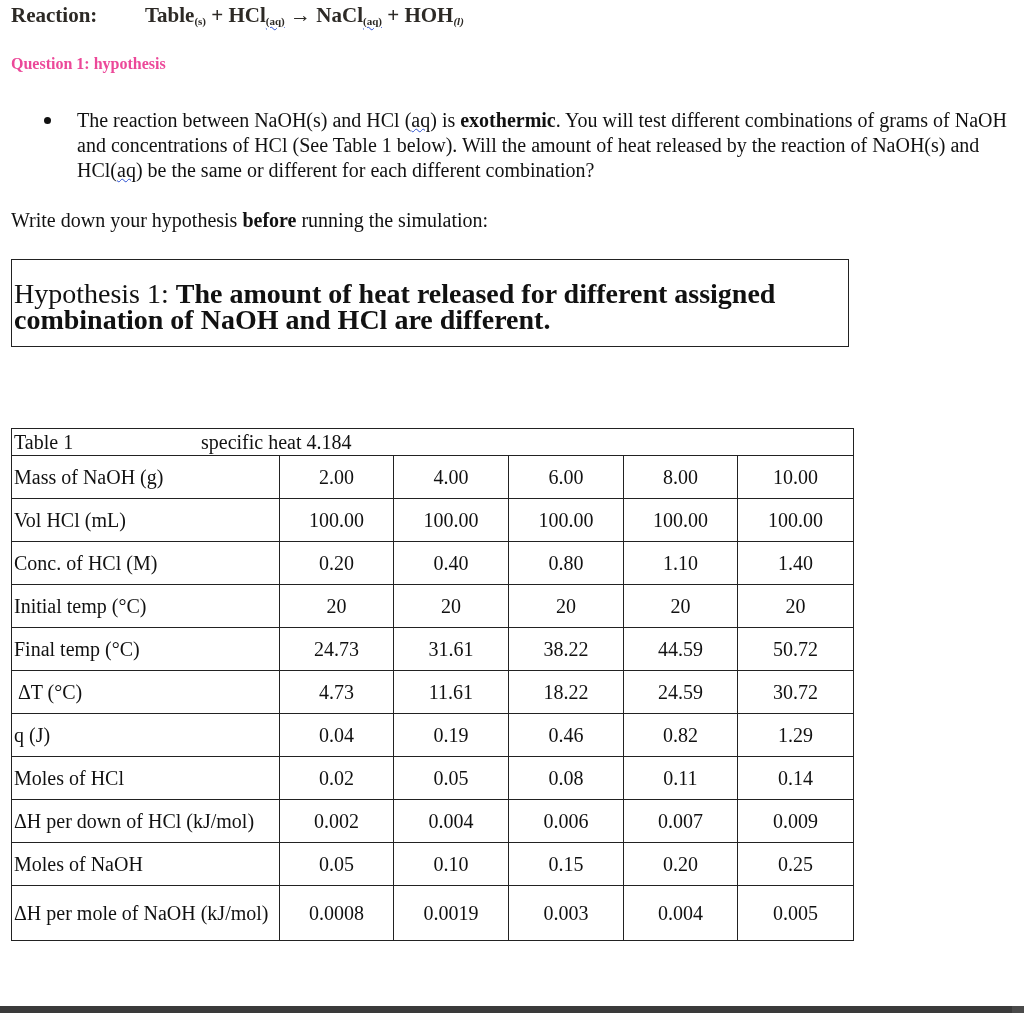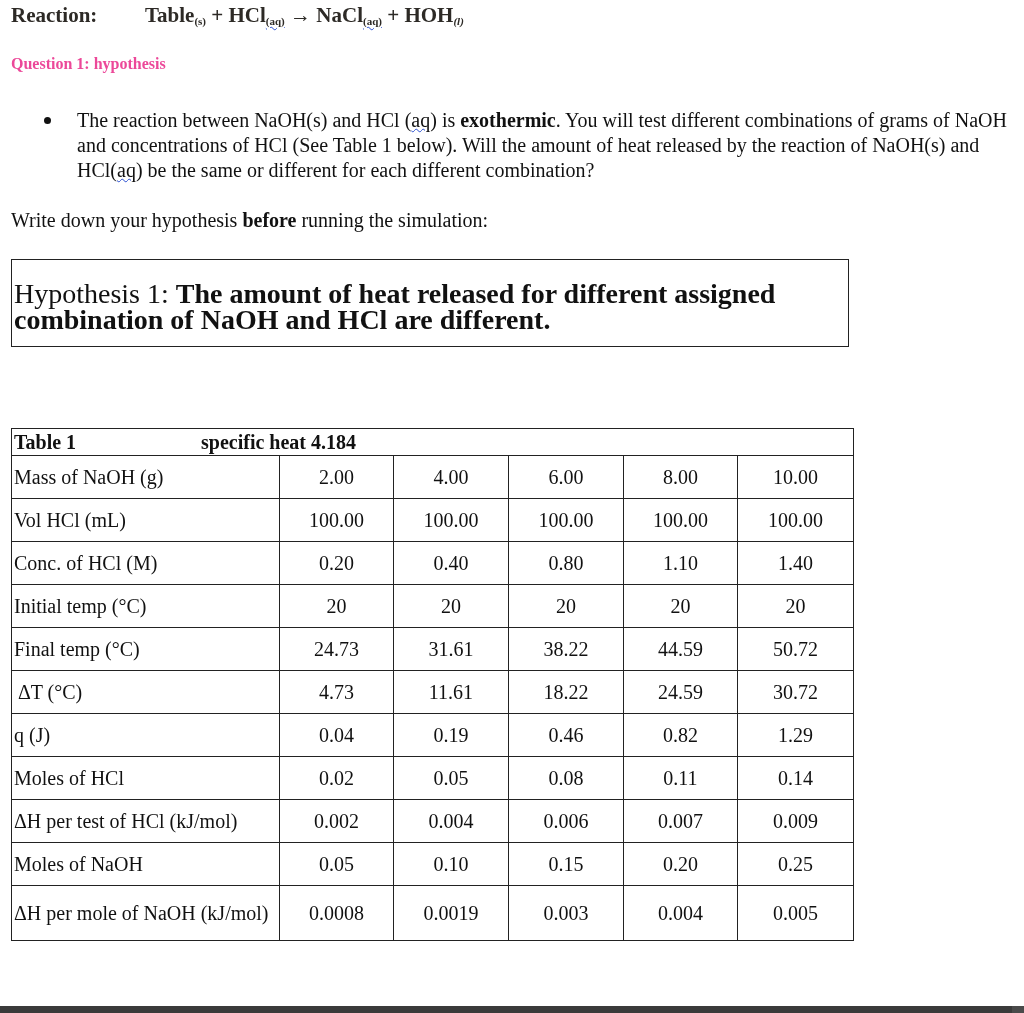--- a/index.html
+++ b/index.html
@@ -93,21 +93,21 @@
     .data-table td {
       border: 1.5px solid #222;
       padding: 0 2px;
       vertical-align: middle;
     }
     .data-table td.num {
       text-align: center;
     }
     .data-table tr.title-row td {
       height: 26px;
-      font-weight: bold;
+      font-weight: normal;
       margin-left: 8px;
     }
     .title-label {
       display: inline-block;
       width: 187px;
     }
     .data-table tr.r td { height: 42px; }
     .data-table tr.r2 td { height: 54px; line-height: 25px; }
     .bottom-bar {
       position: absolute;
@@ -217,21 +217,21 @@
   </tr>
   <tr class="r">
     <td>Moles of HCl</td>
     <td class="num">0.02</td>
     <td class="num">0.05</td>
     <td class="num">0.08</td>
     <td class="num">0.11</td>
     <td class="num">0.14</td>
   </tr>
   <tr class="r">
-    <td>ΔH per test of HCl (kJ/mol)</td>
+    <td>ΔH per down of HCl (kJ/mol)</td>
     <td class="num">0.002</td>
     <td class="num">0.004</td>
     <td class="num">0.006</td>
     <td class="num">0.007</td>
     <td class="num">0.009</td>
   </tr>
   <tr class="r">
     <td>Moles of NaOH</td>
     <td class="num">0.05</td>
     <td class="num">0.10</td>

